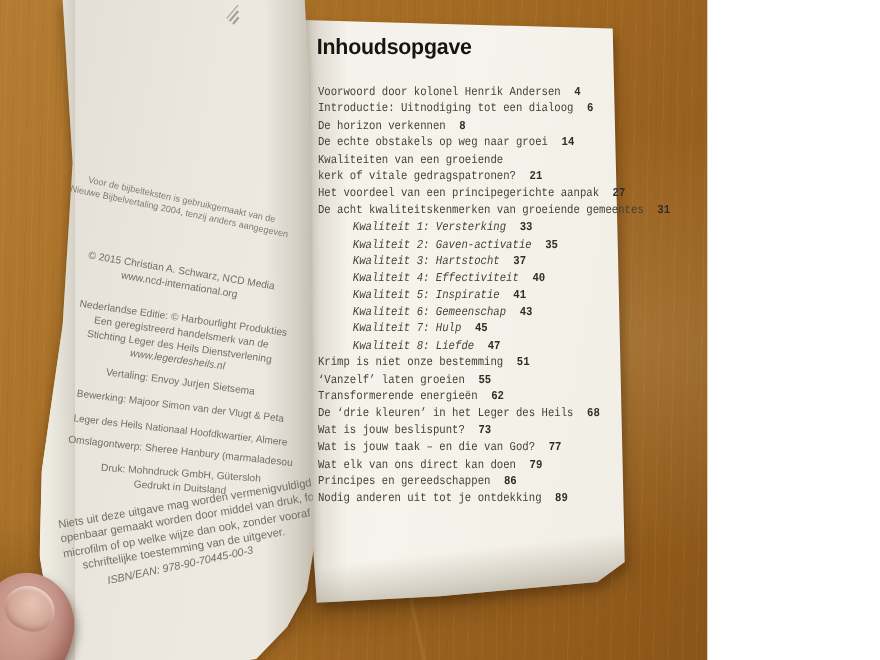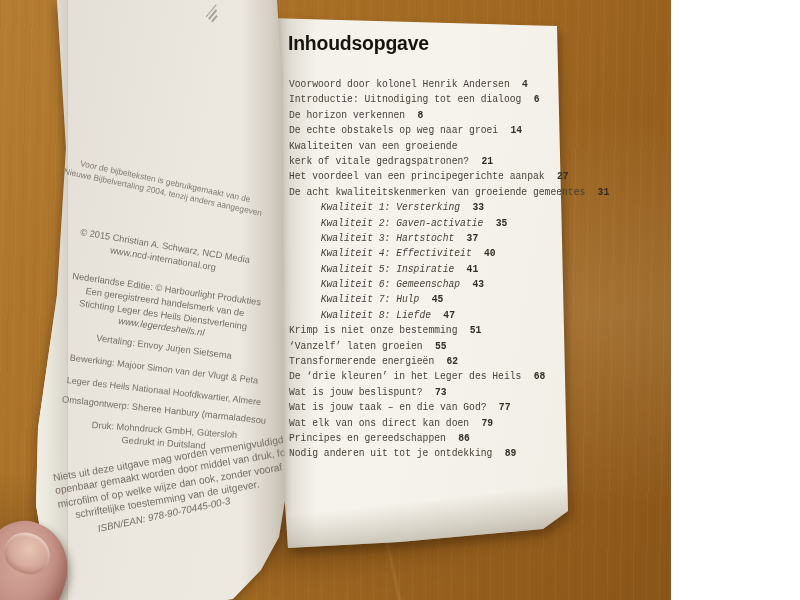--- a/index.html
+++ b/index.html
@@ -4,21 +4,20 @@
 <style>
   html,body{margin:0;padding:0;}
   body{width:800px;height:600px;overflow:hidden;font-family:"Liberation Sans",sans-serif;}
   .scene{position:relative;width:643px;height:600px;overflow:hidden;
     background:
       radial-gradient(ellipse 320px 220px at 0% 104%, rgba(40,20,0,.38), transparent 70%),
       radial-gradient(ellipse 520px 280px at 88% 52%, rgba(255,228,180,.16), transparent 70%),
       linear-gradient(78deg, transparent 49.7%, rgba(255,235,200,.10) 50%, transparent 50.4%),
       repeating-linear-gradient(91deg, rgba(90,50,10,.06) 0 1px, transparent 1px 6px, rgba(255,220,170,.05) 6px 7px, transparent 7px 13px),
       linear-gradient(115deg,#b57d33 0%,#a86f26 32%,#9c6420 64%,#8a5519 100%);
-    padding-left: 28px;
   }
   
   .book-shadow{position:absolute;left:60px;top:470px;width:540px;height:110px;
     background:radial-gradient(ellipse,rgba(45,22,2,.45),transparent 70%);
     filter:blur(12px);transform:rotate(-4deg);}
   
   .rp-wrap{position:absolute;inset:0;filter:drop-shadow(3px 6px 5px rgba(50,25,3,.38));}
   .right-page{position:absolute;inset:0;
     background:linear-gradient(100deg,#ddd8cf 0%,#ece8e0 6%,#f4f1ea 16%,#f6f3ec 60%,#efece4 100%);
     clip-path:polygon(266px 18px,557px 26px,562px 240px,568px 511px,543px 529px,400px 542px,288px 548px,278px 400px,272px 180px);}

